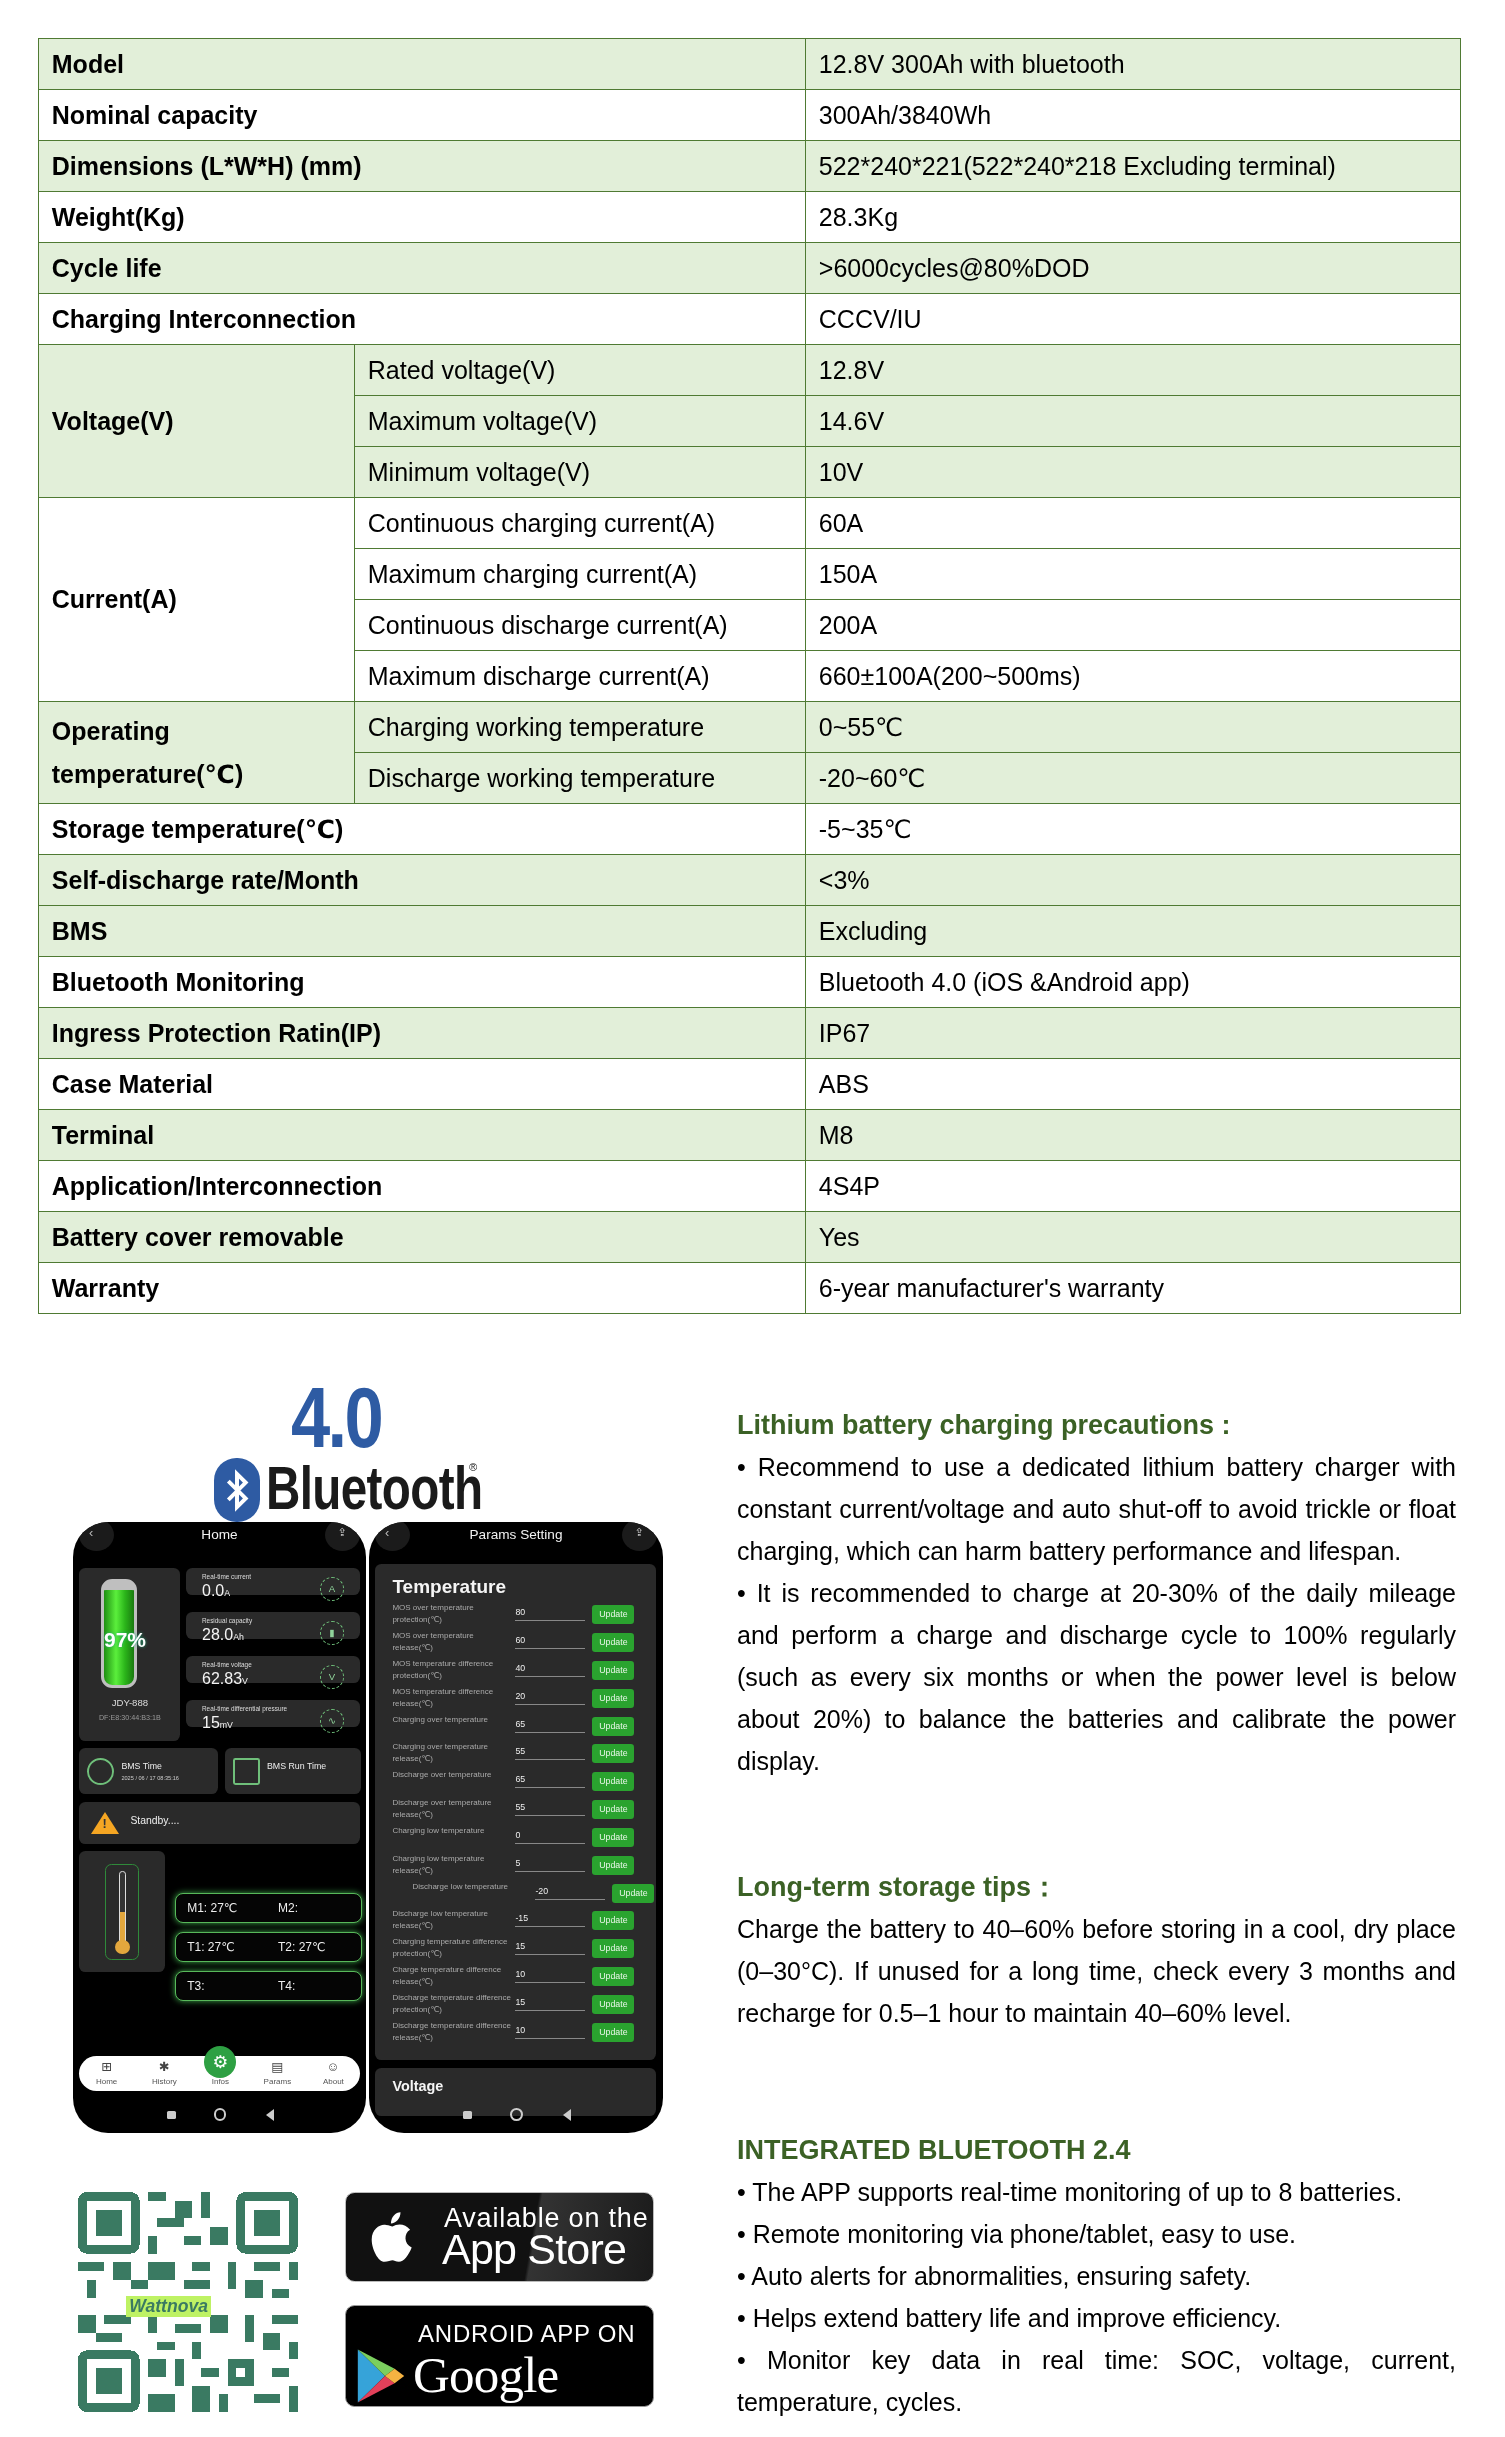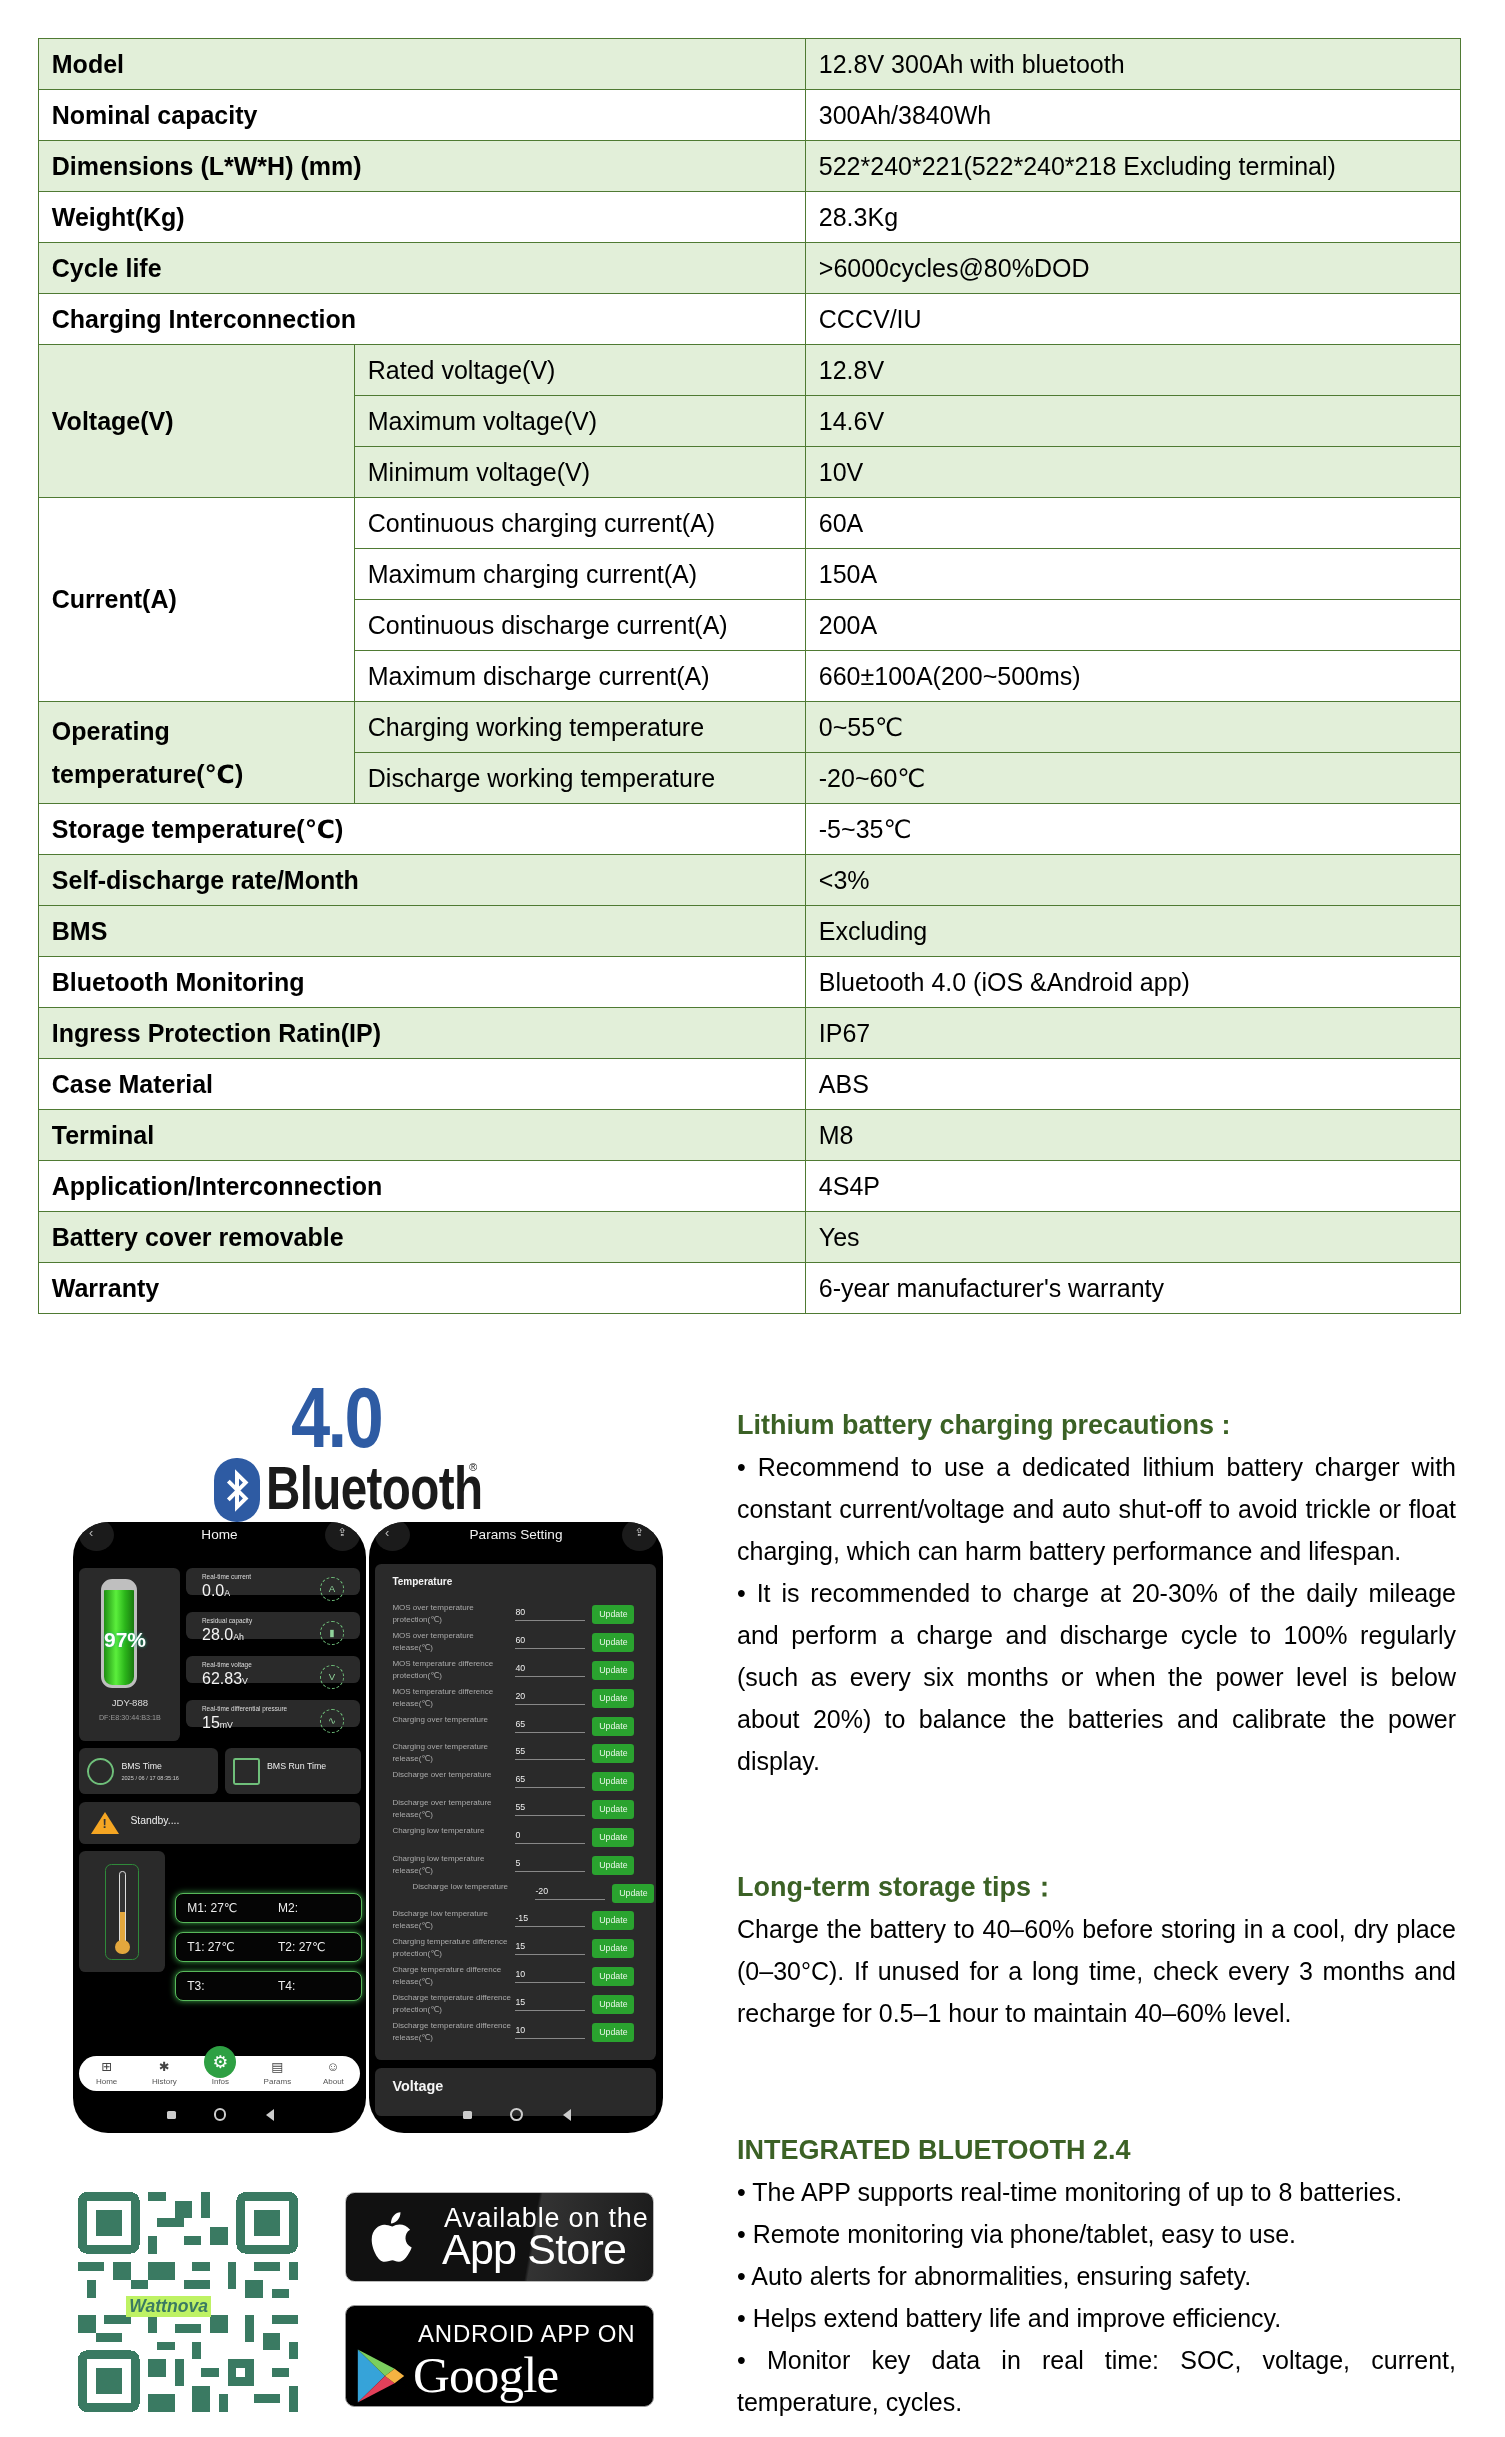--- a/index.html
+++ b/index.html
@@ -74,21 +74,21 @@
   .tabbar { position: absolute; left: 6.4px; top: 534px; width: 281px; height: 35px; background: #fff; border-radius: 17.6px; }
   .tab { position: absolute; top: 3.2px; width: 48px; text-align: center; color: #555; font-size: 8px; }
   .tab .ti { display: block; font-size: 12.8px; height: 17.6px; color: #444; }
   .tab-fab { position: absolute; left: 125px; top: -9.6px; width: 32px; height: 32px; border-radius: 50%; background: #2ea043; color: #fff; text-align: center; font-size: 17.6px; line-height: 32px; }
   .navbar { position: absolute; left: 0; right: 0; bottom: 6.4px; height: 24px; }
   .nav-sq { position: absolute; left: 32%; top: 8px; width: 8.8px; height: 8.8px; background: #ccc; border-radius: 1.6px; }
   .nav-circ { position: absolute; left: 48%; top: 5.6px; width: 12.8px; height: 12.8px; border: 2.4px solid #ccc; border-radius: 50%; }
   .nav-back { position: absolute; left: 66%; top: 6.4px; width: 0; height: 0; border-top: 6.4px solid transparent; border-bottom: 6.4px solid transparent; border-right: 8.8px solid #ccc; }
 
   .p2 .temp-panel { left: 6.4px; top: 42px; width: 281px; height: 496px; }
-  .panel-title { position: absolute; left: 17px; top: 12px; font-size: 10px; font-weight: bold; color: #f5f5f5; }
+  .panel-title { position: absolute; left: 17px; top: 12px; font-size: 19px; font-weight: bold; color: #f5f5f5; }
   .prow { position: absolute; left: 0; width: 281px; height: 27px; }
   .prow .pl { position: absolute; left: 17px; top: 0; width: 120px; font-size: 8px; line-height: 12px; color: #aaa; }
   .prow .pv { position: absolute; left: 140px; top: 4.8px; width: 70px; font-size: 8.8px; color: #eee; border-bottom: 0.8px solid #888; padding-bottom: 3.2px; }
   .prow .pb { position: absolute; left: 217px; top: 3.2px; width: 42px; height: 19px; background: #2aa32f; border-radius: 3.2px; font-size: 8.8px; color: #e9f7e9; text-align: center; line-height: 19px; }
   .p2 .volt-panel { left: 6.4px; top: 546px; width: 281px; height: 48px; }
   .p2 .volt-title { position: absolute; left: 17px; top: 9.6px; font-size: 14.4px; font-weight: bold; color: #f5f5f5; }
 
   
   .qr { position: absolute; left: 78px; top: 2192px; width: 220px; height: 220px; }
   .qr-word { position: absolute; left: 48px; top: 104px; font-size: 17.6px; font-weight: bold; font-style: italic; color: #3a7a62; background: #bef264; padding: 0 3.2px; }

